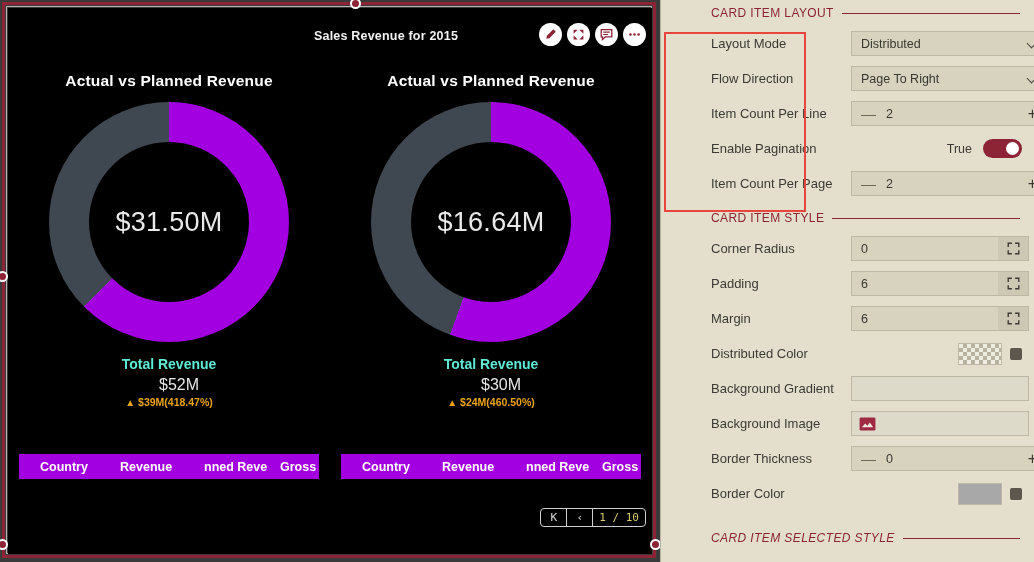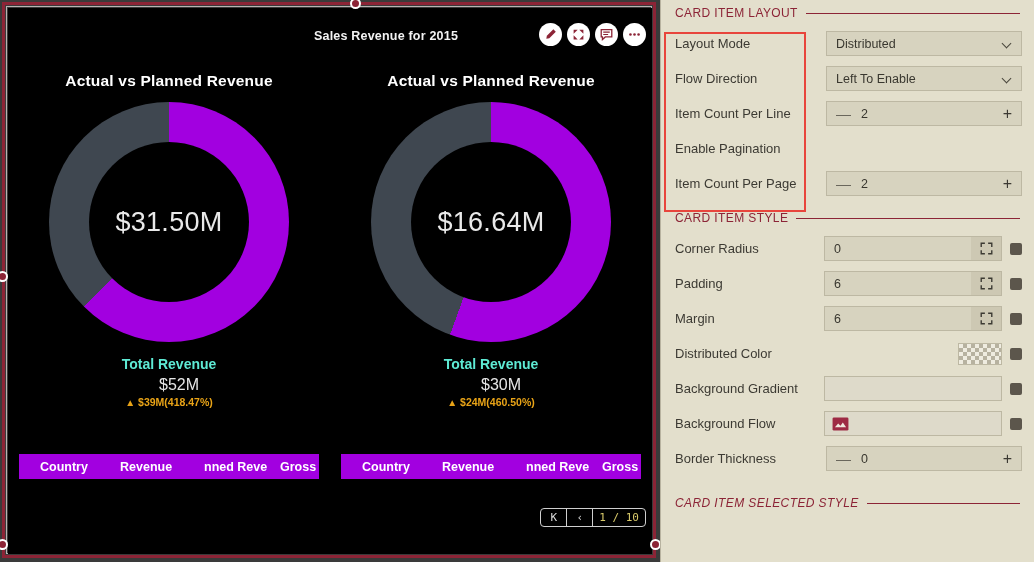--- a/index.html
+++ b/index.html
@@ -47,21 +47,21 @@
   .gh.c1{width:84px;}
   .gh.c2{width:76px;}
   .gh.c3{width:80px;}
 
   .pager{position:absolute;right:6px;bottom:27px;display:flex;border:1px solid #cfcfcf;border-radius:4px;overflow:hidden;background:#000;}
   .pager div{padding:2px 6px;color:#dcdcdc;font-family:"DejaVu Sans Mono", monospace;font-size:11px;border-right:1px solid #cfcfcf;min-width:13px;text-align:center;}
   .pager div:last-child{border-right:none;color:#d8c96a;}
   .pager .pg-cur{color:#e2e2e2;}
 
   
-  .panel{position:absolute;left:660px;top:0;width:374px;height:562px;background:#e3dfcc;box-sizing:border-box;border-left:1px solid #b8b3a0;overflow:hidden;}
+  .panel{position:absolute;left:660px;top:0;width:374px;height:562px;background:#e3dfcc;box-sizing:border-box;border-left:1px solid #b8b3a0;overflow:hidden;padding-left:36px;}
 
   .sec-head{display:flex;align-items:center;gap:8px;padding:0 14px;height:26px;}
   .sec-head .txt{color:#8c2436;font-size:12px;letter-spacing:.4px;white-space:nowrap;}
   .sec-head .line{flex:1;height:1px;background:#8c2436;}
 
   .rows{position:relative;}
   .row{display:flex;align-items:center;height:35px;padding:0 12px 0 14px;}
   .row .lbl{width:140px;color:#3c3a33;font-size:13px;flex:0 0 auto;}
   .row .ctl{flex:1;display:flex;align-items:center;justify-content:flex-end;gap:8px;}
 
@@ -214,39 +214,47 @@
             <span>Distributed</span>
             <span class="chev"></span>
           </div>
         </div>
       </div>
 
       <div class="row">
         <div class="lbl">Flow Direction</div>
         <div class="ctl">
           <div class="select">
-            <span>Left To Enable</span>
+            <span>Page To Right</span>
             <span class="chev"></span>
           </div>
         </div>
       </div>
 
       <div class="row">
         <div class="lbl">Item Count Per Line</div>
         <div class="ctl">
           <div class="stepper">
             <span class="minus">—</span>
             <span class="val">2</span>
             <span class="plus">+</span>
           </div>
         </div>
       </div>
 
       <div class="row">
         <div class="lbl">Enable Pagination</div>
+        <div class="ctl">
+          <div class="toggle-wrap">
+            <span class="toggle-txt">True</span>
+            <span class="toggle">
+              <span class="knob"></span>
+            </span>
+          </div>
+        </div>
       </div>
 
       <div class="row">
         <div class="lbl">Item Count Per Page</div>
         <div class="ctl">
           <div class="stepper">
             <span class="minus">—</span>
             <span class="val">2</span>
             <span class="plus">+</span>
           </div>
@@ -317,21 +325,21 @@
 
       <div class="row">
         <div class="lbl">Background Gradient</div>
         <div class="ctl">
           <span class="plainbox"></span>
           <span class="sqbtn"></span>
         </div>
       </div>
 
       <div class="row">
-        <div class="lbl">Background Flow</div>
+        <div class="lbl">Background Image</div>
         <div class="ctl">
           <span class="plainbox">
             <span class="imgicon">
               <svg width="17" height="14" viewBox="0 0 18 15">
                   <rect x="0.5" y="0.5" width="17" height="14" rx="1.5" fill="#9e2a44"></rect>
                   <path d="M3 11l3.5-4 2.5 2.5L11.5 6 15 11z" fill="#f0e7dd"></path>
                 </svg>
             </span>
           </span>
           <span class="sqbtn"></span>
@@ -342,20 +350,27 @@
         <div class="lbl">Border Thickness</div>
         <div class="ctl">
           <div class="stepper">
             <span class="minus">—</span>
             <span class="val">0</span>
             <span class="plus">+</span>
           </div>
         </div>
       </div>
 
+      <div class="row">
+        <div class="lbl">Border Color</div>
+        <div class="ctl">
+          <span class="swatch-gray"></span>
+          <span class="sqbtn"></span>
+        </div>
+      </div>
 
     </div>
 
     <div class="sec-head" style="margin-top:14px;font-style:italic;">
       <span class="txt">CARD ITEM SELECTED STYLE</span>
       <span class="line"></span>
     </div>
 
   </div>
 

